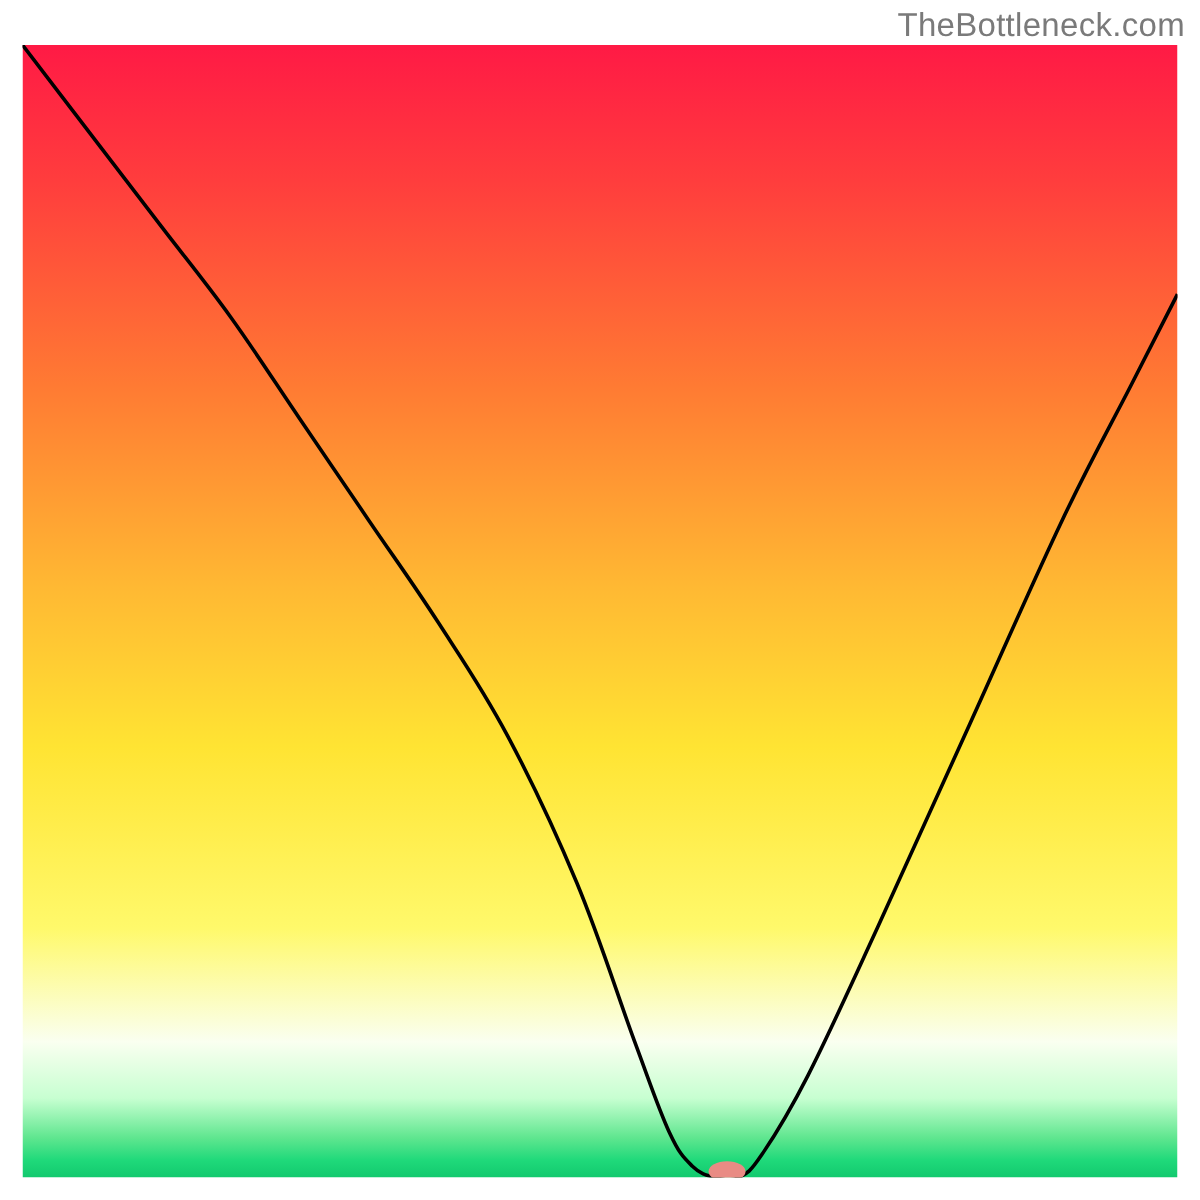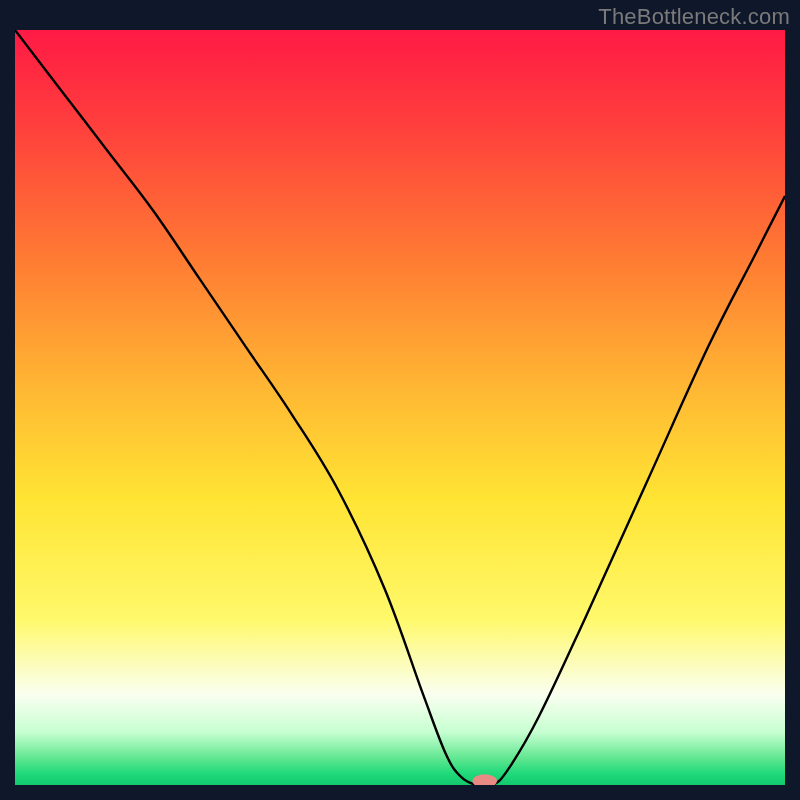--- a/index.html
+++ b/index.html
@@ -7,21 +7,21 @@
     padding: 0;
     width: 800px;
     height: 800px;
     background: #000;
     overflow: hidden;
   }
   .chart-container {
     position: relative;
     width: 800px;
     height: 800px;
-    background: #0f172a;
+    background: #ffffff;
   }
   .watermark {
     position: absolute;
     top: 4px;
     right: 10px;
     color: #7a7a7a;
     font-family: Arial, Helvetica, sans-serif;
     font-size: 22px;
     z-index: 10;
     letter-spacing: 0.2px;

